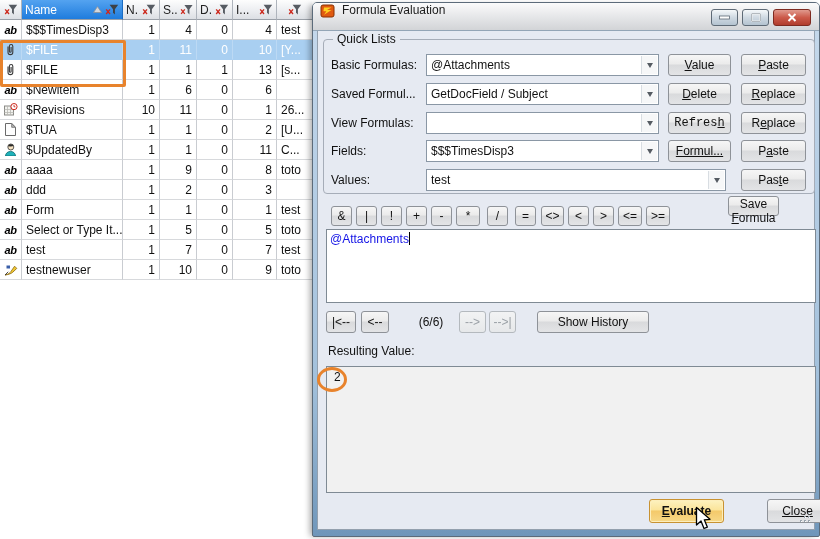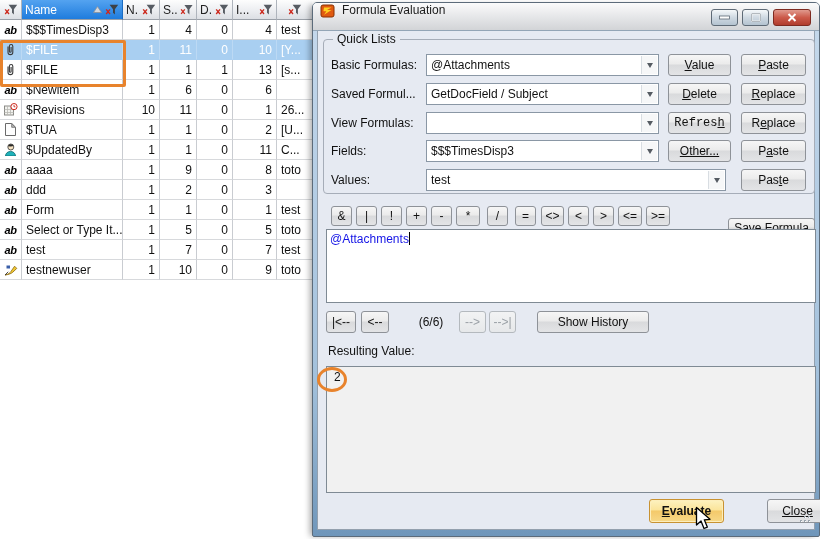--- a/index.html
+++ b/index.html
@@ -404,21 +404,21 @@
     <span class="combo-arrow"></span>
   </div>
   <button class="btn" style="left:355px;top:109px;width:63px;font-family:Liberation Mono, monospace;">Refres<u>h</u></button>
   <button class="btn" style="left:428px;top:109px;width:65px;">R<u>e</u>place</button>
 
   <span class="flabel" style="top:137px;">Fields:</span>
   <div class="combo" style="left:113px;top:137px;width:233px;">
     <span class="combo-text">$$$TimesDisp3</span>
     <span class="combo-arrow"></span>
   </div>
-  <button class="btn u-all" style="left:355px;top:137px;width:63px;">Other...</button>
+  <button class="btn u-all" style="left:355px;top:137px;width:63px;">Formul...</button>
   <button class="btn" style="left:428px;top:137px;width:65px;">P<u>a</u>ste</button>
 
   <span class="flabel" style="top:166px;">Values:</span>
   <div class="combo" style="left:113px;top:166px;width:300px;">
     <span class="combo-text">test</span>
     <span class="combo-arrow"></span>
   </div>
   <button class="btn" style="left:428px;top:166px;width:65px;">Pas<u>t</u>e</button>
 
   <button class="btn op" style="left:18px;top:203px;width:21px;">&amp;</button>
@@ -427,21 +427,21 @@
   <button class="btn op" style="left:93px;top:203px;width:21px;">+</button>
   <button class="btn op" style="left:118px;top:203px;width:21px;">-</button>
   <button class="btn op" style="left:143px;top:203px;width:24px;">*</button>
   <button class="btn op" style="left:174px;top:203px;width:21px;">/</button>
   <button class="btn op" style="left:202px;top:203px;width:21px;">=</button>
   <button class="btn op" style="left:228px;top:203px;width:23px;">&lt;&gt;</button>
   <button class="btn op" style="left:255px;top:203px;width:21px;">&lt;</button>
   <button class="btn op" style="left:280px;top:203px;width:21px;">&gt;</button>
   <button class="btn op" style="left:305px;top:203px;width:24px;">&lt;=</button>
   <button class="btn op" style="left:333px;top:203px;width:24px;">&gt;=</button>
-  <button class="btn op" style="left:415px;top:215px;width:87px;">Save <u>F</u>ormula</button>
+  <button class="btn op" style="left:415px;top:193px;width:51px;">Save <u>F</u>ormula</button>
 
   <div class="formula-box">
     <span class="formula-text">@Attachments</span><span class="caret"></span>
   </div>
 
   <button class="btn" style="left:13px;top:308px;width:30px;">|&lt;--</button>
   <button class="btn" style="left:48px;top:308px;width:28px;">&lt;--</button>
   <span class="counter">(6/6)</span>
   <button class="btn disabled" style="left:146px;top:308px;width:27px;">--&gt;</button>
   <button class="btn disabled" style="left:176px;top:308px;width:27px;">--&gt;|</button>

